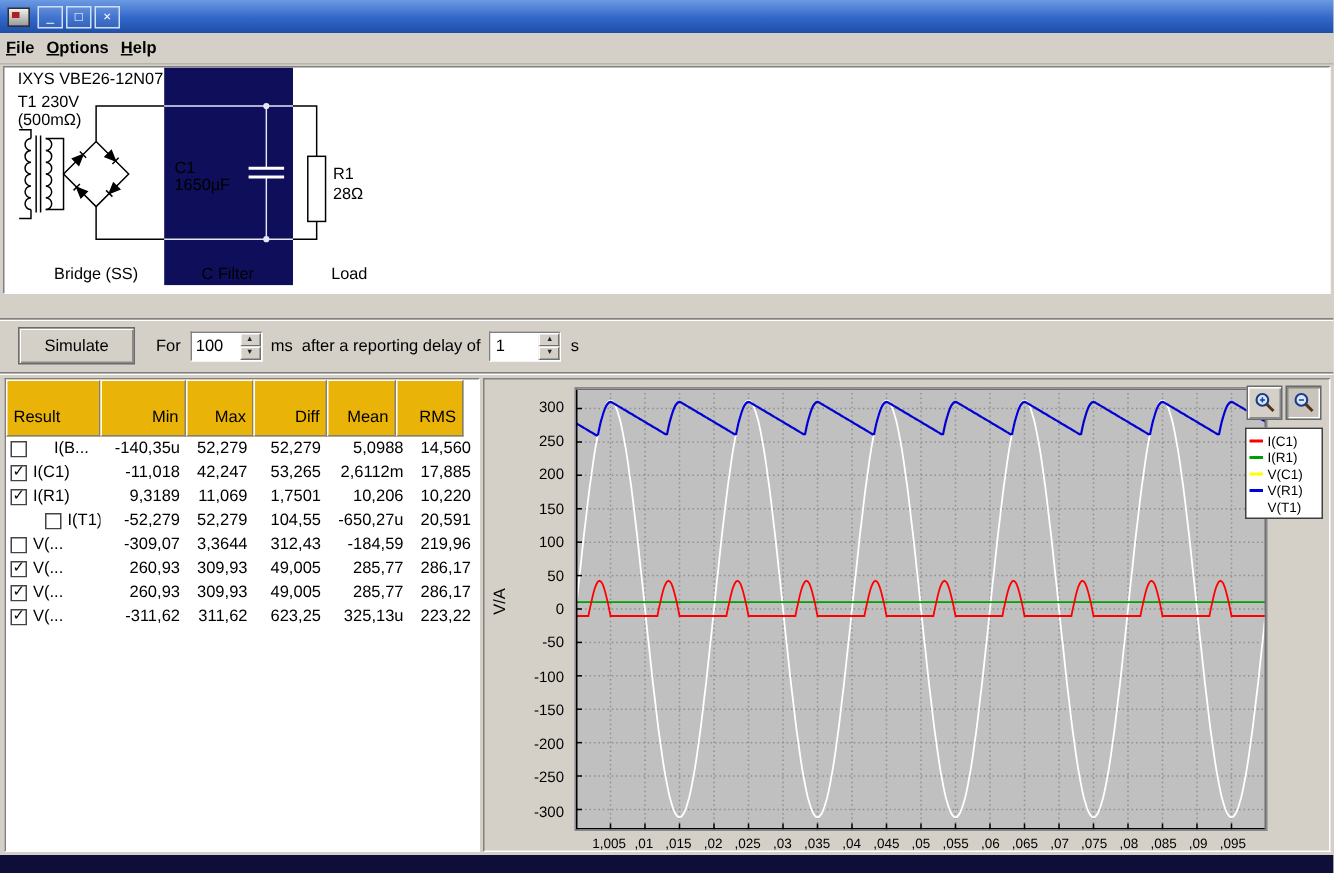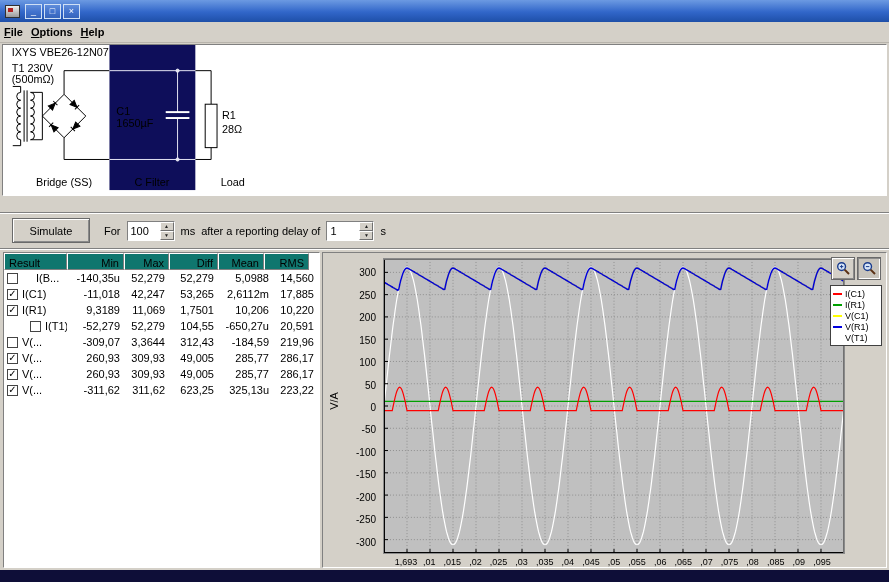--- a/index.html
+++ b/index.html
@@ -46,22 +46,22 @@
   .spin input{border:none;outline:none;width:32px;font-size:11px;padding:1px 3px;
     font-family:"Liberation Sans",sans-serif;}
   .arrows{display:flex;flex-direction:column;width:14px;}
   .arr{flex:1;font-size:5px;line-height:5px;display:flex;align-items:center;justify-content:center;
     background:#d4d0c8;border:1px solid;border-color:#fff #707070 #707070 #fff;color:#222;cursor:default;}
 
   
   .results{position:absolute;left:3px;top:252px;width:317px;height:316px;background:#fff;
     border:1px solid;border-color:#808080 #fff #fff #808080;overflow:hidden;}
   .thead{display:flex;}
-  .th{background:#0f766e;border:1px solid;border-color:#fff #808080 #808080 #fff;
-    font-size:11px;padding:3px 4px;height:17px;flex:none;}
+  .th{background:#eab308;border:1px solid;border-color:#fff #808080 #808080 #fff;
+    font-size:11px;padding:18px 4px;height:17px;flex:none;}
   .tr{display:flex;height:16px;align-items:center;}
   .td{flex:none;font-size:11px;white-space:nowrap;overflow:hidden;}
   .td.num{text-align:right;padding-right:4px;}
   .td.name{display:flex;align-items:center;padding-left:3px;}
   .cb{width:11px;height:11px;border:1px solid #444;background:#fff;display:inline-flex;
     align-items:center;justify-content:center;font-size:10px;line-height:10px;margin-right:4px;flex:none;cursor:default;}
 
   
   .plotpanel{position:absolute;left:322px;top:252px;width:565px;height:316px;background:#d4d0c8;
     border:1px solid;border-color:#808080 #fff #fff #808080;}
@@ -379,21 +379,21 @@
         <line x1="0" y1="148" x2="4" y2="148" stroke="#000" stroke-width="1"></line>
         <line x1="0" y1="170.42424242424244" x2="4" y2="170.42424242424244" stroke="#000" stroke-width="1"></line>
         <line x1="0" y1="192.84848484848484" x2="4" y2="192.84848484848484" stroke="#000" stroke-width="1"></line>
         <line x1="0" y1="215.27272727272728" x2="4" y2="215.27272727272728" stroke="#000" stroke-width="1"></line>
         <line x1="0" y1="237.6969696969697" x2="4" y2="237.6969696969697" stroke="#000" stroke-width="1"></line>
         <line x1="0" y1="260.1212121212121" x2="4" y2="260.1212121212121" stroke="#000" stroke-width="1"></line>
         <line x1="0" y1="282.54545454545456" x2="4" y2="282.54545454545456" stroke="#000" stroke-width="1"></line>
       </svg>
   </div>
   <div class="xlabels">
-      <div class="xt" style="left: 83.1px;">1,693</div>
+      <div class="xt" style="left: 83.1px;">1,005</div>
       <div class="xt" style="left: 106.2px;">,01</div>
       <div class="xt" style="left: 129.3px;">,015</div>
       <div class="xt" style="left: 152.4px;">,02</div>
       <div class="xt" style="left: 175.5px;">,025</div>
       <div class="xt" style="left: 198.6px;">,03</div>
       <div class="xt" style="left: 221.7px;">,035</div>
       <div class="xt" style="left: 244.8px;">,04</div>
       <div class="xt" style="left: 267.9px;">,045</div>
       <div class="xt" style="left: 291px;">,05</div>
       <div class="xt" style="left: 314.1px;">,055</div>

